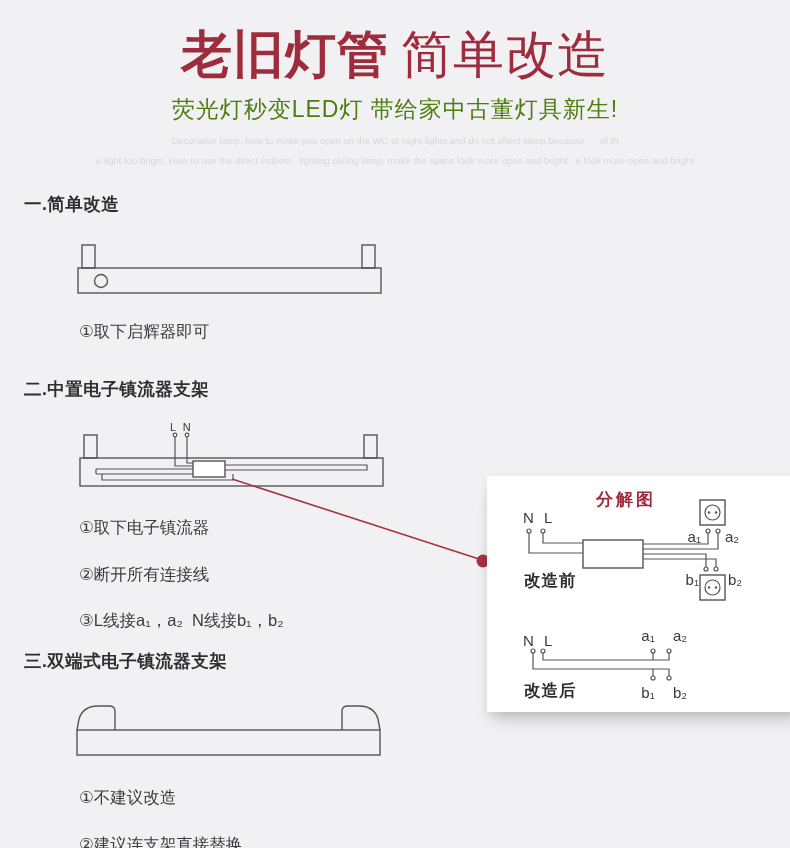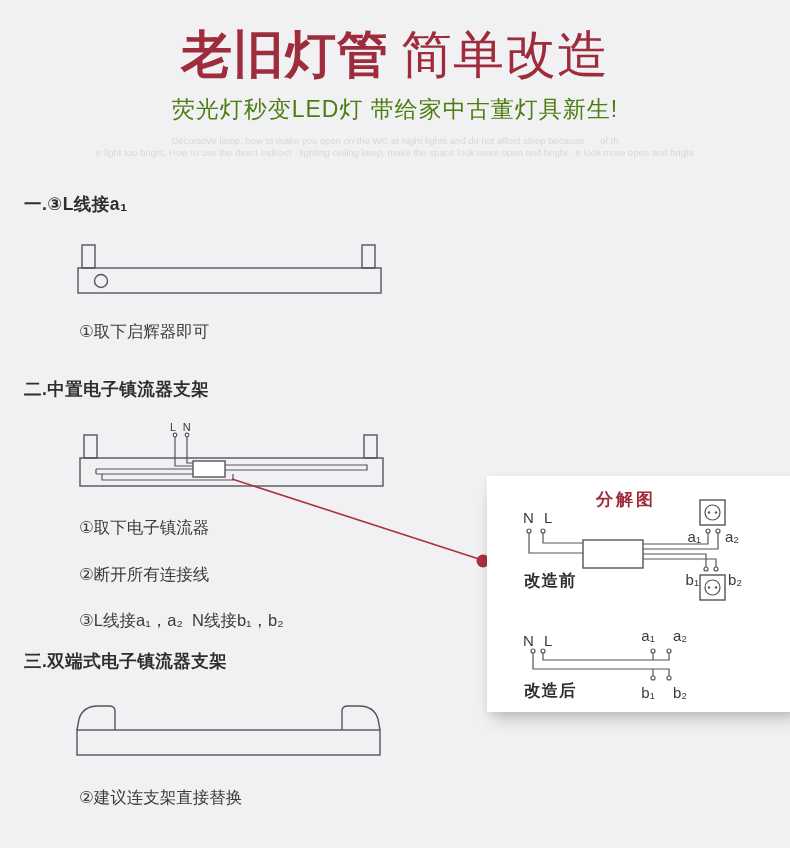--- a/index.html
+++ b/index.html
@@ -68,24 +68,24 @@
 <body>
 
 <div class="page">
 
   <div class="header">
     <div class="main-title">
       <span class="t-bold">老旧灯管</span><span class="t-light">简单改造</span>
     </div>
     <div class="subtitle">荧光灯秒变LED灯 带给家中古董灯具新生!</div>
     <div class="eng">Decorative lamp, how to make you open on the WC at night lights and do not affect sleep because      of th</div>
-    <div class="eng" style="margin-top:0;">e light too bright, How to use the direct indirect   lighting ceiling lamp, make the space look more open and bright   e look more open and bright</div>
+    <div class="eng" style="margin-top:8px;">e light too bright, How to use the direct indirect   lighting ceiling lamp, make the space look more open and bright   e look more open and bright</div>
   </div>
 
-  <div class="sec-heading" style="top:192px;">一.③L线接a₁</div>
+  <div class="sec-heading" style="top:192px;">一.简单改造</div>
   <svg class="diagram" style="left:76px;top:242px;" width="310" height="54" viewBox="0 0 310 54">
     <rect class="wire" x="6" y="3" width="13" height="23"></rect>
     <rect class="wire" x="286" y="3" width="13" height="23"></rect>
     <rect class="wire" x="2" y="26" width="303" height="25"></rect>
     <circle class="wire" cx="25" cy="39" r="6.5"></circle>
   </svg>
   <div class="steps" style="top:300px;">
     <div class="step">①取下启辉器即可</div>
   </div>
 
@@ -172,17 +172,18 @@
     </svg>
   </div>
 
   <div class="sec-heading" style="top:649px;">三.双端式电子镇流器支架</div>
   <svg class="diagram" style="left:76px;top:700px;" width="310" height="58" viewBox="0 0 310 58">
     <path class="wire" d="M39,30 L39,11 Q39,6 33,6 L22,6 Q7,6 3,19 L1,30"></path>
     <path class="wire" d="M266,30 L266,11 Q266,6 272,6 L283,6 Q298,6 302,19 L304,30"></path>
     <rect class="wire" x="1" y="30" width="303" height="25"></rect>
   </svg>
   <div class="steps" style="top:766px;">
+    <div class="step" style="line-height:31px;">①不建议改造</div>
     <div class="step" style="line-height:31px;">②建议连支架直接替换</div>
   </div>
 
   <div class="bottom-strip"></div>
 </div>
 
 </body></html>

